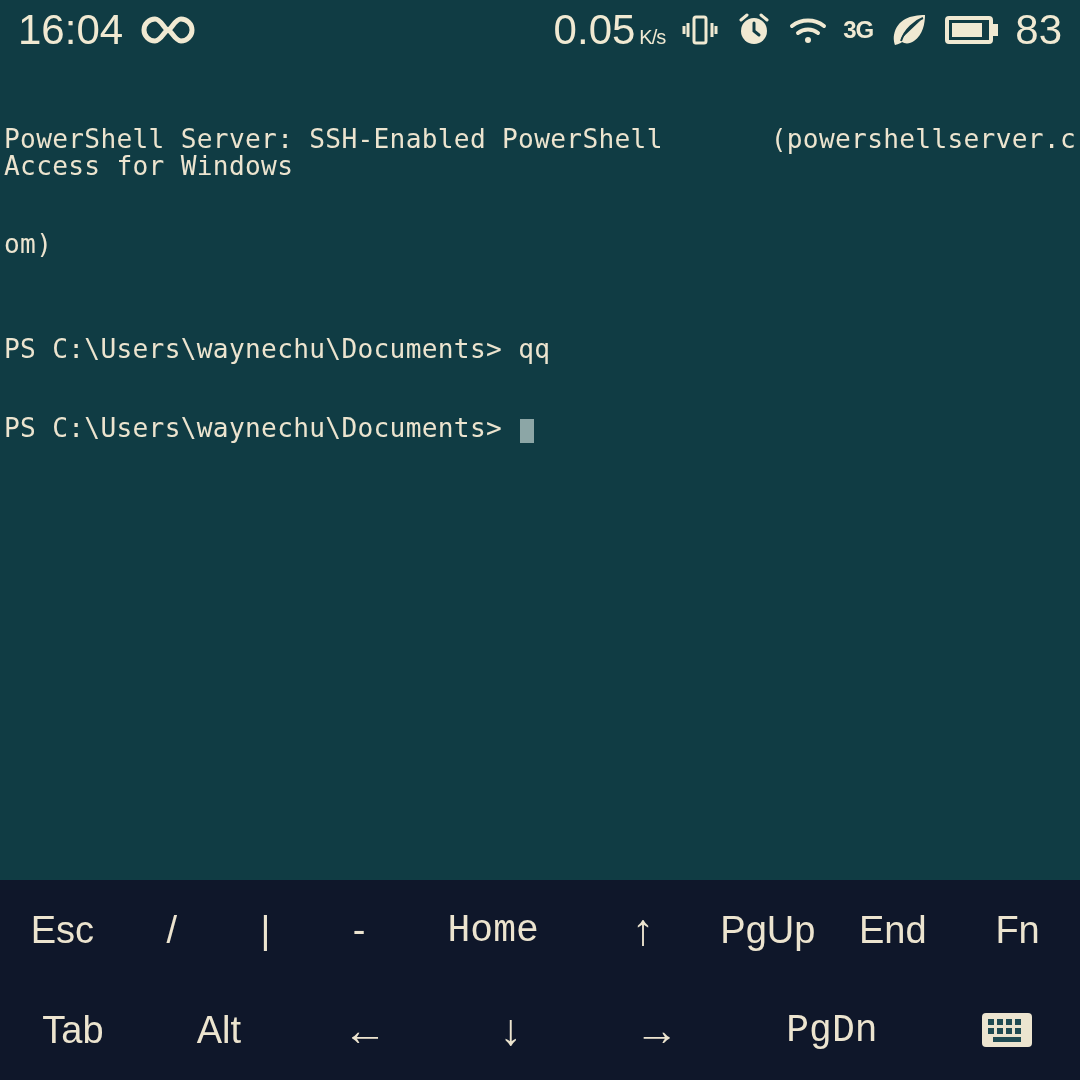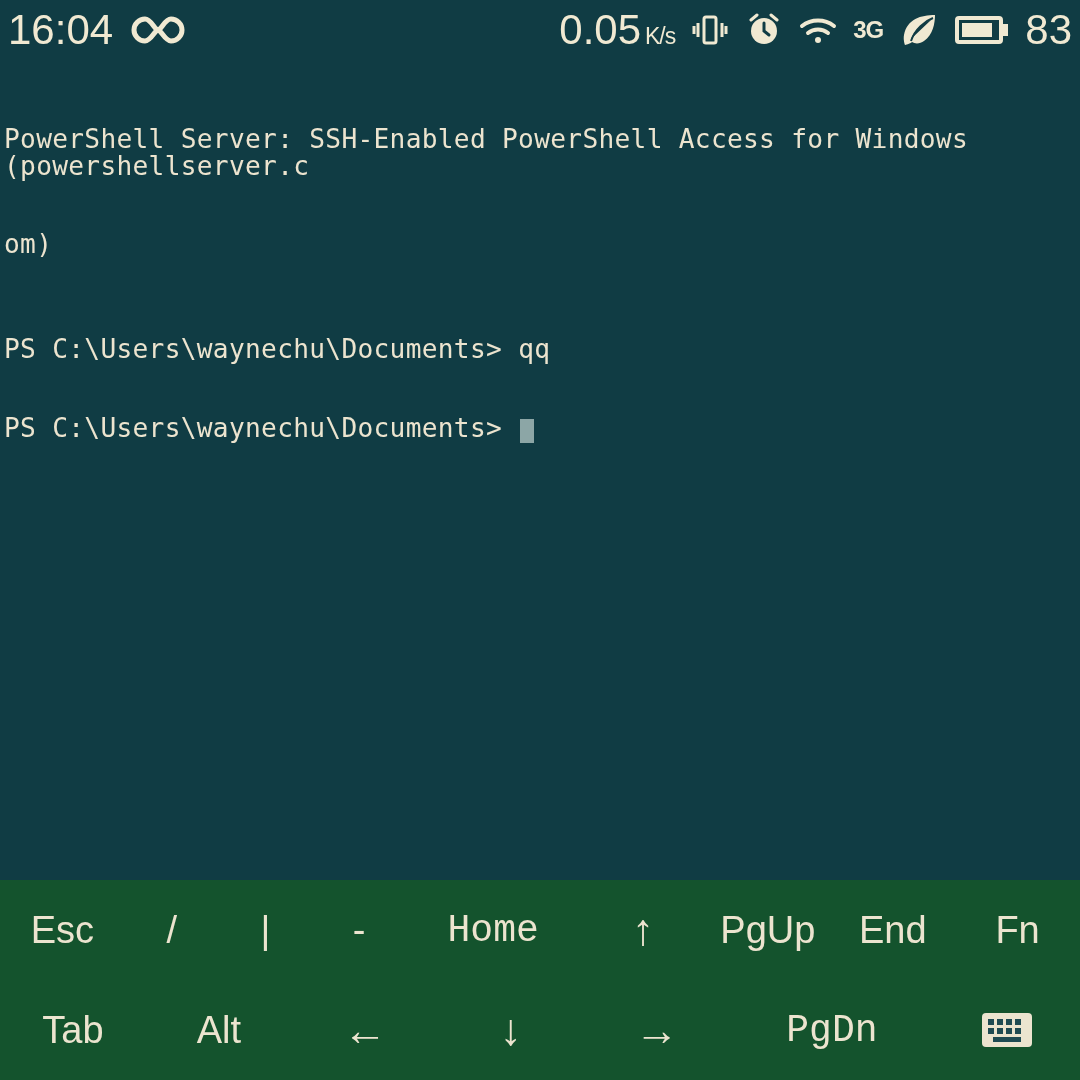--- a/index.html
+++ b/index.html
@@ -1,41 +1,41 @@
 <!DOCTYPE html>
 <html><head>
 <meta charset="utf-8">
 <style>
   * { margin:0; padding:0; box-sizing:border-box; }
   html,body { width:1080px; height:1080px; overflow:hidden; font-family:sans-serif; }
   body { background:#103c44; color:#f0e9d2; display:flex; flex-direction:column; }
 
   
   .status-bar { height:60px; display:flex; align-items:center; justify-content:space-between;
-                padding:0 8px; font-size:42px; color:#f0e9d2; }
+                padding:0 18px; font-size:42px; color:#f0e9d2; }
   .status-left { display:flex; align-items:center; gap:18px; }
   .status-right { display:flex; align-items:center; gap:16px; }
   .status-right .kbps { display:flex; align-items:baseline; gap:4px; }
-  .status-right .kbps .unit { font-size:23px; line-height:1; letter-spacing:-1px; }
+  .status-right .kbps .unit { font-size:20px; line-height:1; letter-spacing:-1px; }
   .status-right .sig { font-size:24px; font-weight:bold; letter-spacing:-1px; }
   .icon { display:inline-flex; align-items:center; justify-content:center; }
   .icon svg { display:block; }
 
   
   .terminal { flex:1; padding:14px 4px 0 4px; font-family:"DejaVu Sans Mono","Menlo",monospace;
               font-size:26.2px; line-height:1.0; color:#ece4cf; white-space:pre-wrap;
               letter-spacing:0.3px; }
-  .terminal .line { display:block;flex-direction:column; }
+  .terminal .line { display:block; }
   .terminal .justify { display:flex; justify-content:space-between; }
   .terminal .gap { height:26px; }
   .cursor { display:inline-block; width:14px; height:24px; background:#8ca6a6;
             vertical-align:text-bottom; margin-left:2px; }
 
   
-  .keybar { background:#14532d; height:200px; display:grid;
+  .keybar { background:#0f172a; height:200px; display:grid;
             grid-template-rows:1fr 1fr; }
   .keyrow { display:flex; align-items:center; }
   .key { flex:1; display:flex; align-items:center; justify-content:center;
          font-size:38px; font-weight:400; color:#ece4cf; height:100%; }
   .key.narrow { flex:0.75; }
   .key.wide   { flex:1.4;font-family:Liberation Mono, monospace; }
   .key.arrow  { font-size:44px; }
 </style>
 </head>
 <body>

